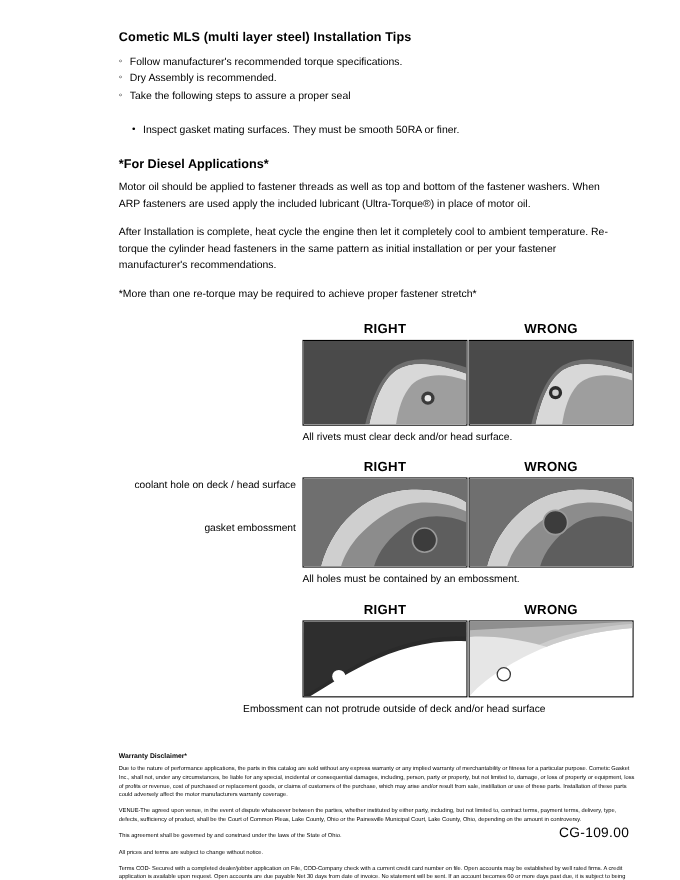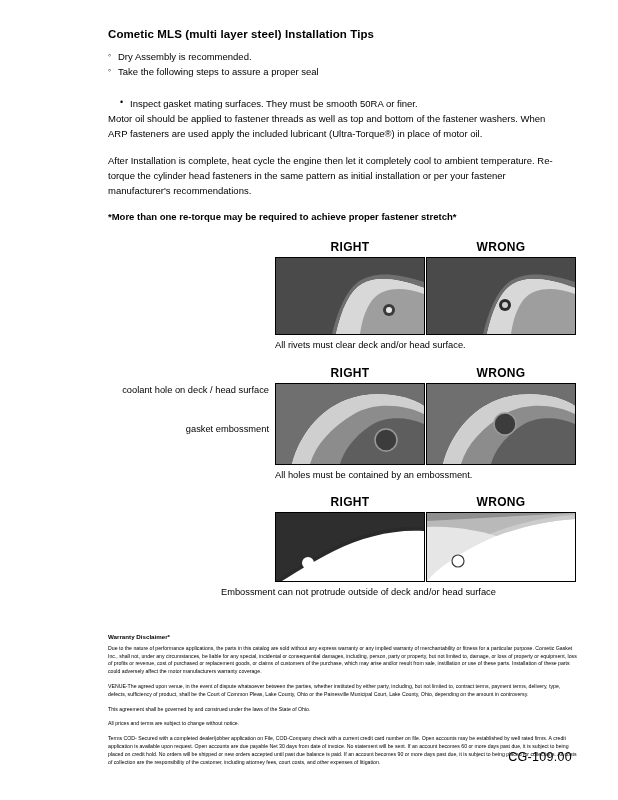--- a/index.html
+++ b/index.html
@@ -69,21 +69,21 @@
     font-size: 11.5px;
     font-weight: bold;
     margin: 17px 0 7px 68px;
   }
   p.body {
     font-size: 9.5px;
     line-height: 1.6;
     margin: 0 0 11px 68px;
     max-width: 468px;
   }
-  p.body.last { margin-bottom: 0; font-weight: bold; }
+  p.body.last { margin-bottom: 0; }
 
   
   .figures {
     position: relative;
     margin-top: 16px;
     margin-left: 68px;
   }
   .figrow {
     display: flex;
     gap: 1px;
@@ -154,27 +154,29 @@
   svg { display: block; }
 </style>
 </head>
 <body>
 
 <div class="page">
 
   <h1 class="title">Cometic MLS (multi layer steel) Installation Tips</h1>
 
   <ul class="bullets">
+    <li>Follow manufacturer's recommended torque specifications.</li>
     <li>Dry Assembly is recommended.</li>
     <li>Take the following steps to assure a proper seal</li>
   </ul>
   <ul class="subbullets" style="margin-left:80px;">
     <li>Inspect gasket mating surfaces.  They must be smooth 50RA or finer.</li>
   </ul>
 
+  <h2 class="section">*For Diesel Applications*</h2>
   <p class="body">Motor oil should be applied to fastener threads as well as top and bottom of the fastener washers. When ARP fasteners are used apply the included lubricant (Ultra-Torque®) in place of motor oil.</p>
   <p class="body">After Installation is complete, heat cycle the engine then let it completely cool to ambient temperature. Re-torque the cylinder head fasteners in the same pattern as initial installation or per your fastener manufacturer's recommendations.</p>
   <p class="body last">*More than one re-torque may be required to achieve proper fastener stretch*</p>
 
   <div class="figures">
     <div class="figrow">
       <div class="figbox">
         <div class="figlabel">RIGHT</div>
         <div class="figimg">
           <svg width="148" height="76" viewBox="0 0 148 76">

